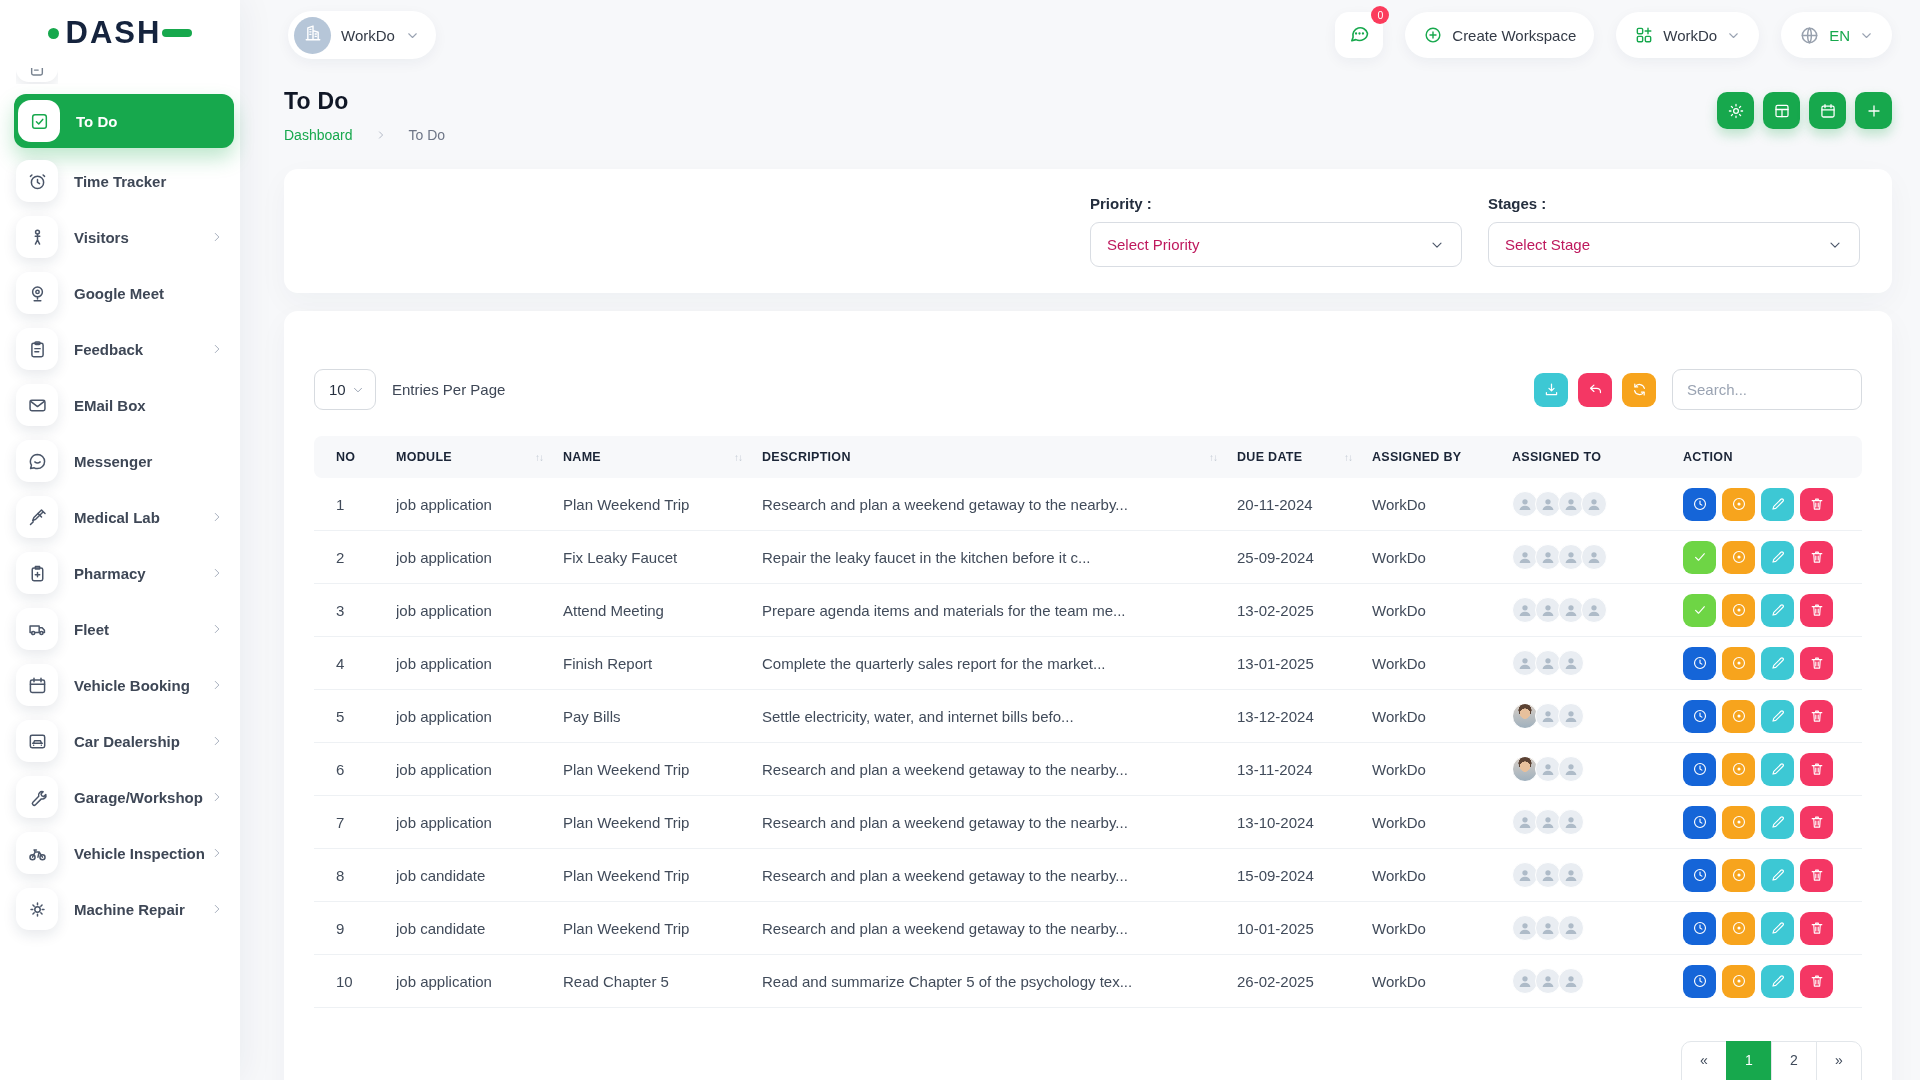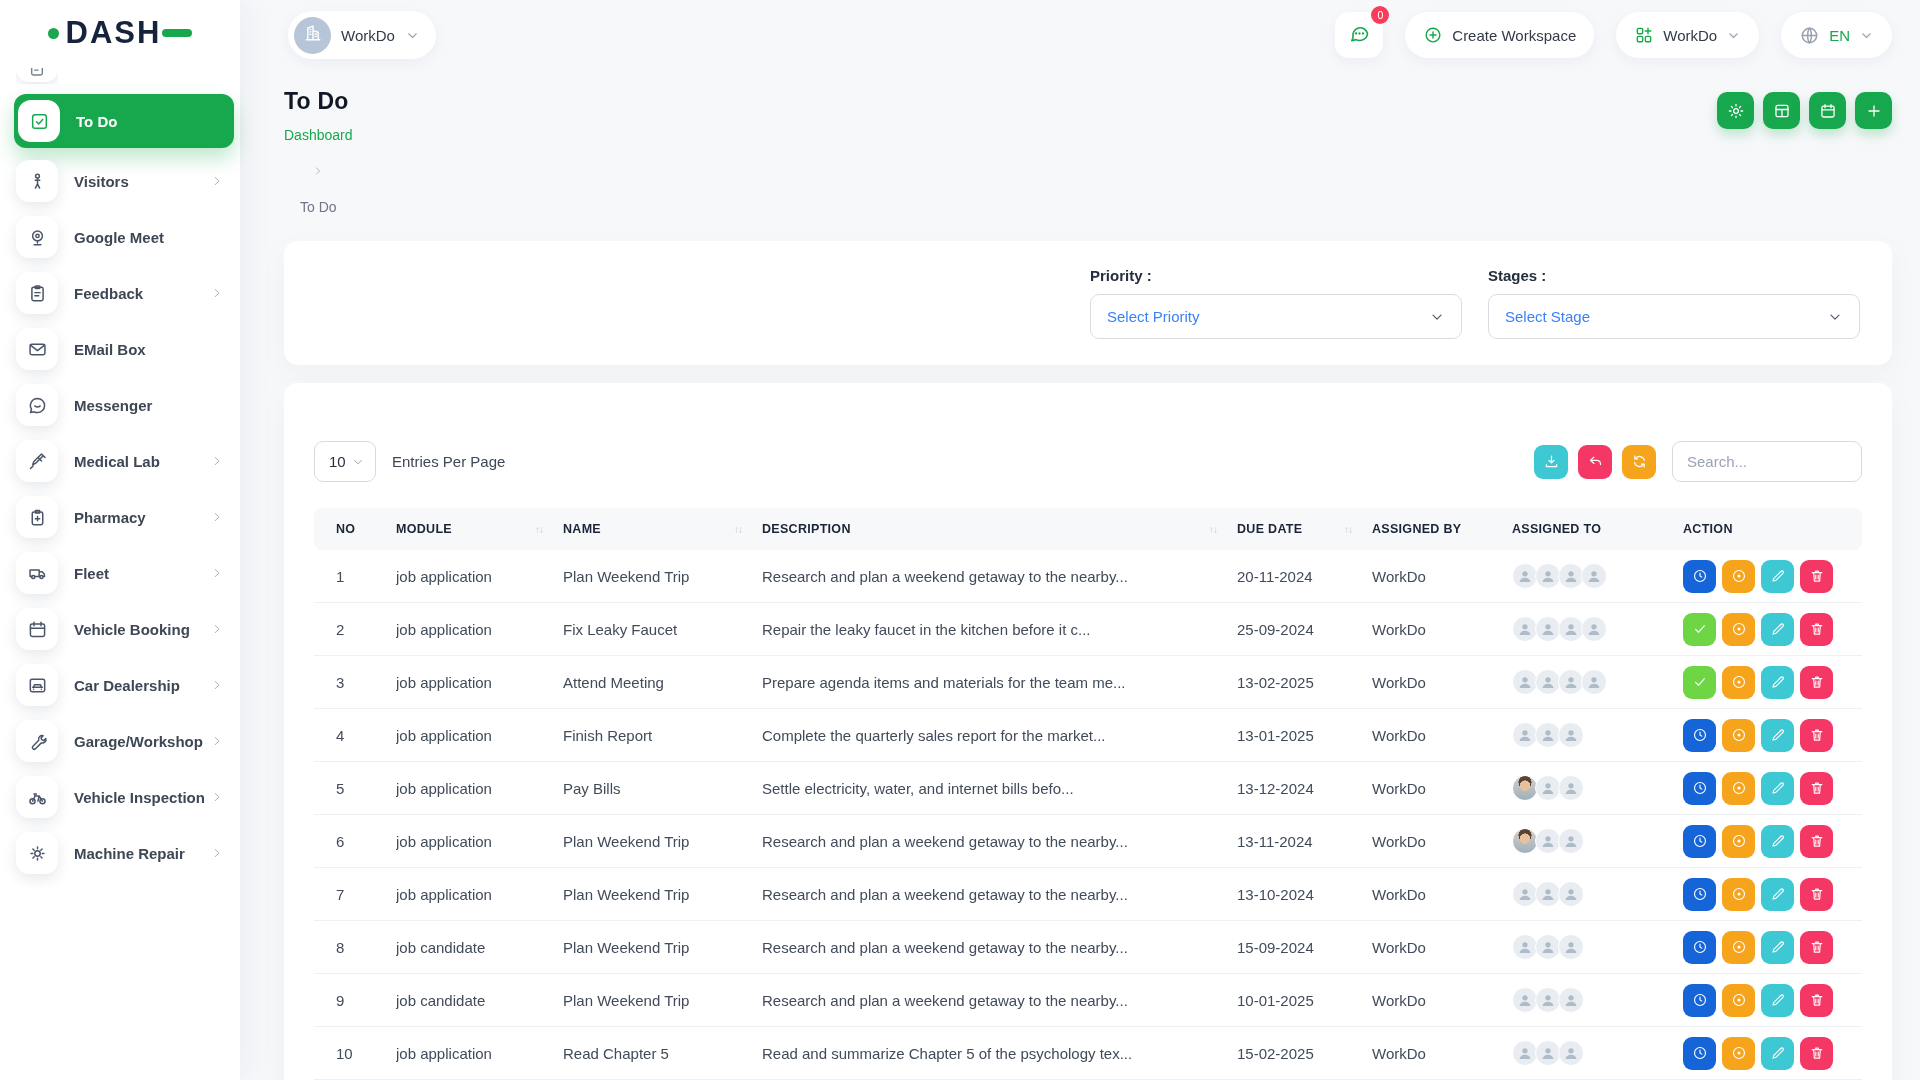--- a/index.html
+++ b/index.html
@@ -49,36 +49,36 @@
            justify-content:center; padding:0 4px; }
   .pill-btn { height:46px; border-radius:23px; background:#fff; box-shadow:0 4px 14px rgba(20,40,80,.05);
               display:flex; align-items:center; gap:9px; padding:0 18px; font-size:15px; color:#333a46;
               cursor:pointer; white-space:nowrap; }
   .pill-btn .green { color:#17a84d; display:flex; }
   .pill-btn .gray { color:#98a1ae; display:flex; }
   .lang-code { color:#17a84d; font-size:15px; }
 
   .page-head { margin-top:30px; display:flex; align-items:flex-start; }
   .page-title { font-size:23px; font-weight:bold; color:#101726; letter-spacing:.2px; }
-  .breadcrumb { margin-top:12px; display:flex; align-items:center; gap:22px; font-size:14px;flex-direction:column; }
+  .breadcrumb { margin-top:12px; display:flex; align-items:center; gap:22px; font-size:14px; }
   .breadcrumb a { color:#17a84d; text-decoration:none; cursor:pointer; }
   .bc-sep { color:#a6aebc; display:flex; }
   .bc-current { color:#6e7687; }
   .head-actions { margin-left:auto; margin-top:4px; display:flex; gap:9px; }
   .sq-btn { width:37px; height:37px; border-radius:10px; background:#17a84d; color:#fff; display:flex;
             align-items:center; justify-content:center; cursor:pointer; box-shadow:0 6px 12px rgba(23,168,77,.25); }
 
   
   .filter-card { margin-top:26px; height:124px; background:#fff; border-radius:14px;
                  box-shadow:0 10px 30px rgba(20,40,80,.04); display:flex; align-items:center;
                  justify-content:flex-end; gap:26px; padding:0 32px; }
   .filter-group { width:372px; }
   .f-label { font-size:15px; font-weight:bold; color:#242e3e; }
   .select { margin-top:10px; height:45px; border:1px solid #d9dde3; border-radius:9px; display:flex;
-            align-items:center; padding:0 16px; font-size:15px; color:#3b82f6; cursor:pointer; background:#fff; }
+            align-items:center; padding:0 16px; font-size:15px; color:#be185d; cursor:pointer; background:#fff; }
   .select .chev { margin-left:auto; color:#4a5568; }
 
   
   .table-card { margin-top:18px; height:800px; background:#fff; border-radius:14px;
                 box-shadow:0 10px 30px rgba(20,40,80,.04); padding:58px 30px 0 30px; position:relative; }
   .list-toolbar { display:flex; align-items:center; }
   .entries-select { width:62px; height:41px; border:1px solid #d7dbe0; border-radius:9px; display:flex;
                     align-items:center; justify-content:space-between; padding:0 10px 0 14px; font-size:15px;
                     color:#26303f; cursor:pointer; }
   .entries-label { margin-left:16px; font-size:15px; color:#3e4756; }
@@ -141,20 +141,29 @@
     </div>
     <div id="menu-items">
         <div class="menu-item active">
           <span class="chip">
             <svg viewBox="0 0 24 24" width="21" height="21" fill="none" stroke="currentColor" stroke-width="1.7" stroke-linecap="round" stroke-linejoin="round">
               <rect x="4.2" y="4.2" width="15.6" height="15.6" rx="2.6"></rect>
               <path d="M8.5 12.3l2.6 2.6 4.6-5.3"></path>
             </svg>
           </span>
           <span class="m-label">To Do</span>
+        </div>
+        <div class="menu-item">
+          <span class="chip">
+            <svg viewBox="0 0 24 24" width="21" height="21" fill="none" stroke="currentColor" stroke-width="1.7" stroke-linecap="round" stroke-linejoin="round">
+              <circle cx="12" cy="13" r="7"></circle>
+              <path d="M12 9.8V13l2.3 1.4M5.6 4.6L3.9 6.1M18.4 4.6l1.7 1.5"></path>
+            </svg>
+          </span>
+          <span class="m-label">Time Tracker</span>
         </div>
         <div class="menu-item">
           <span class="chip">
             <svg viewBox="0 0 24 24" width="21" height="21" fill="none" stroke="currentColor" stroke-width="1.7" stroke-linecap="round" stroke-linejoin="round">
               <circle cx="12" cy="5.8" r="2.2"></circle>
               <path d="M12 8.3v6.5M12 14.8l-2.4 4.7M12 14.8l2.4 4.7M9.4 10.7h5.2"></path>
             </svg>
           </span>
           <span class="m-label">Visitors</span>
           <span class="m-chev">
@@ -1078,21 +1087,21 @@
                 </svg>
               </span>
             </span>
           </div>
         </div>
         <div class="t-row">
           <div class="t-cell">10</div>
           <div class="t-cell">job application</div>
           <div class="t-cell">Read Chapter 5</div>
           <div class="t-cell">Read and summarize Chapter 5 of the psychology tex...</div>
-          <div class="t-cell">15-02-2025</div>
+          <div class="t-cell">26-02-2025</div>
           <div class="t-cell">WorkDo</div>
           <div class="t-cell avatars">
             <span class="avatar">
               <svg viewBox="0 0 24 24" width="18" height="18" fill="none" stroke="currentColor" stroke-width="1.7" stroke-linecap="round" stroke-linejoin="round">
                 <circle cx="12" cy="9" r="3.5" fill="#aebbc8" stroke="none"></circle>
                 <path d="M4.8 20a7.2 5.8 0 0 1 14.4 0z" fill="#aebbc8" stroke="none"></path>
               </svg>
             </span>
             <span class="avatar">
               <svg viewBox="0 0 24 24" width="18" height="18" fill="none" stroke="currentColor" stroke-width="1.7" stroke-linecap="round" stroke-linejoin="round">

